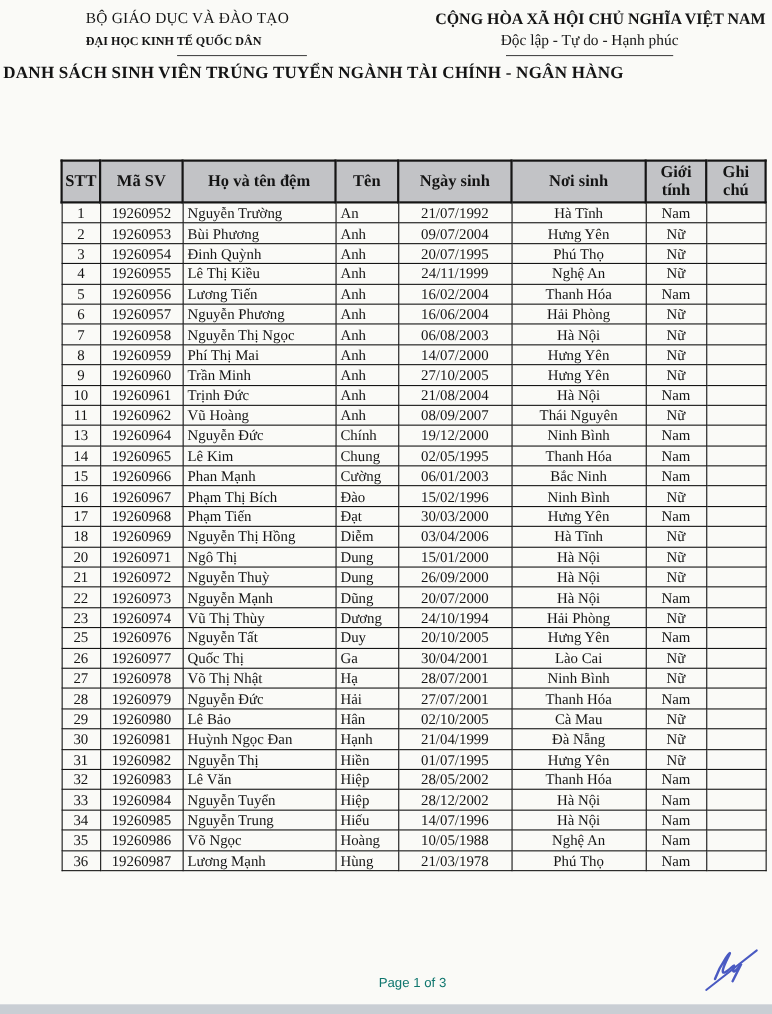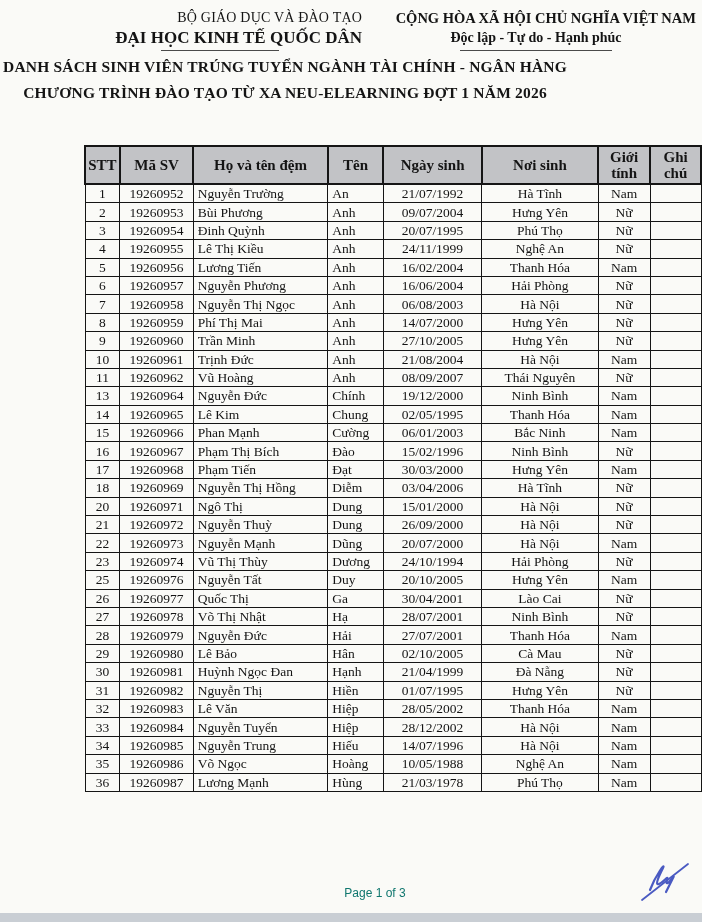--- a/index.html
+++ b/index.html
@@ -7,45 +7,44 @@
     position:relative;
     width:702px;height:922px;
     background:#fafaf7;
     font-family:"Liberation Serif", serif;
     color:#141414;
     overflow:hidden;
   }
   
   .hdr-left{
     position:absolute;top:8px;left:78px;width:284px;
-    text-align:right;line-height:20px;
+    text-align:left;line-height:20px;
   }
   .hdr-left .l1{font-size:14px;letter-spacing:.2px;}
-  .hdr-left .l2{font-size:17px;font-weight:bold;}
+  .hdr-left .l2{font-size:11px;font-weight:bold;}
   .hdr-right{
     position:absolute;top:8px;left:376px;width:320px;
     text-align:center;line-height:20px;
   }
   .hdr-right .l1{font-size:14.5px;font-weight:bold;text-align:right;}
-  .hdr-right .l2{font-size:14px;font-weight:bold;}
+  .hdr-right .l2{font-size:14px;font-weight:normal;}
   .rule{border-top:1.3px solid #4a4a4a;height:0;margin:2px auto 0;}
   .rule-left{width:118px;}
   .rule-right{width:152px;}
   
   .doc-title{
     position:absolute;top:54px;left:0;width:570px;
     text-align:center;font-weight:bold;font-size:15.5px;line-height:26px;
     letter-spacing:.2px;
   }
   
   table.roster{
     position:absolute;top:145px;left:55px;
     border-collapse:collapse;table-layout:fixed;
     font-family:"Liberation Serif", serif;
-    margin-left:29px;
   }
   table.roster th{
     background:#c2c3c6;
     border:2px solid #151515;
     font-size:15px;font-weight:bold;
     line-height:16px;padding:1px 2px;height:34px;
     text-align:center;vertical-align:middle;
   }
   table.roster td{
     border:1.5px solid #151515;
@@ -82,21 +81,20 @@
     <div class="rule rule-left"></div>
   </div>
   <div class="hdr-right">
     <div class="l1">CỘNG HÒA XÃ HỘI CHỦ NGHĨA VIỆT  NAM</div>
     <div class="l2">Độc lập - Tự do - Hạnh phúc</div>
     <div class="rule rule-right"></div>
   </div>
 
   <div class="doc-title">
     <div>DANH SÁCH SINH VIÊN TRÚNG TUYỂN NGÀNH TÀI CHÍNH - NGÂN HÀNG</div>
-    <div>CHƯƠNG TRÌNH ĐÀO TẠO TỪ XA NEU-ELEARNING ĐỢT 1 NĂM 2026</div>
   </div>
 
   <table class="roster">
     <colgroup>
       <col style="width:35px">
         <col style="width:75px">
         <col style="width:139px">
       <col style="width:57px">
         <col style="width:103px">
         <col style="width:122px">

